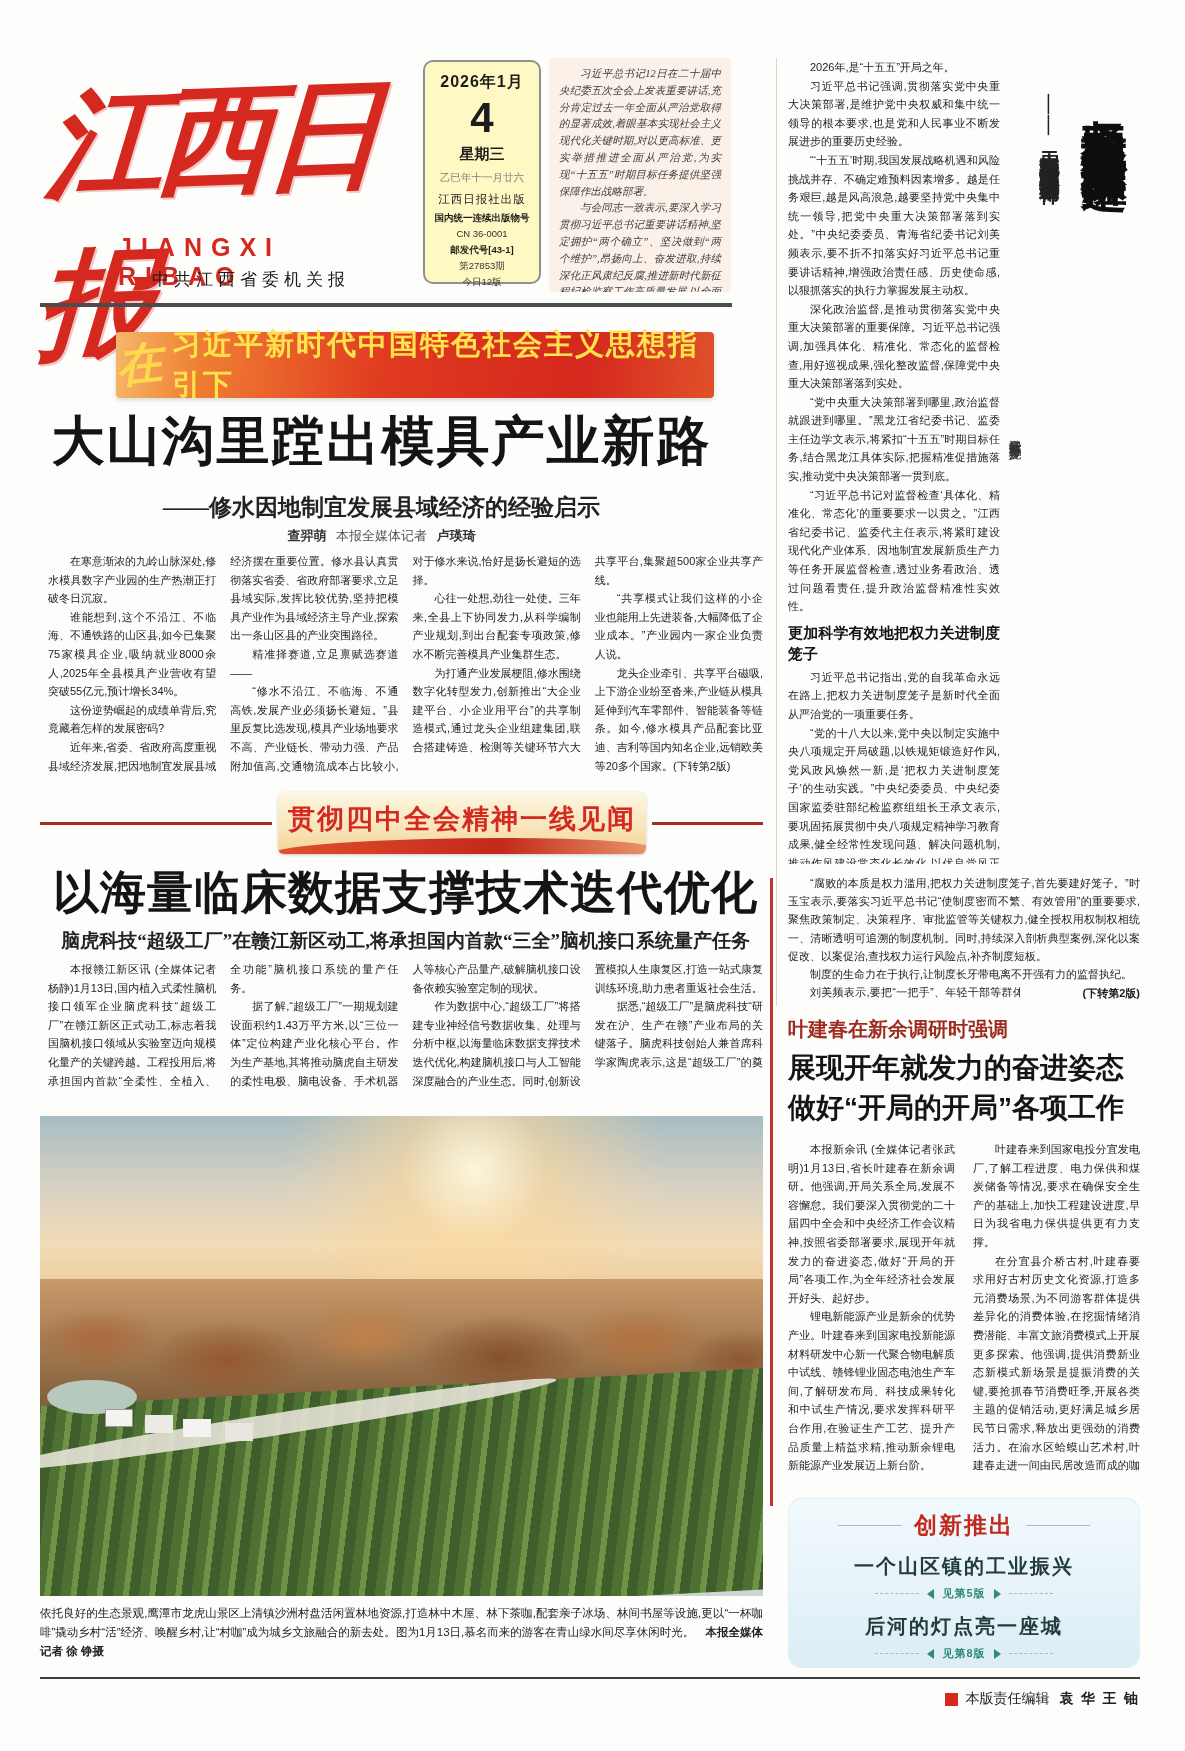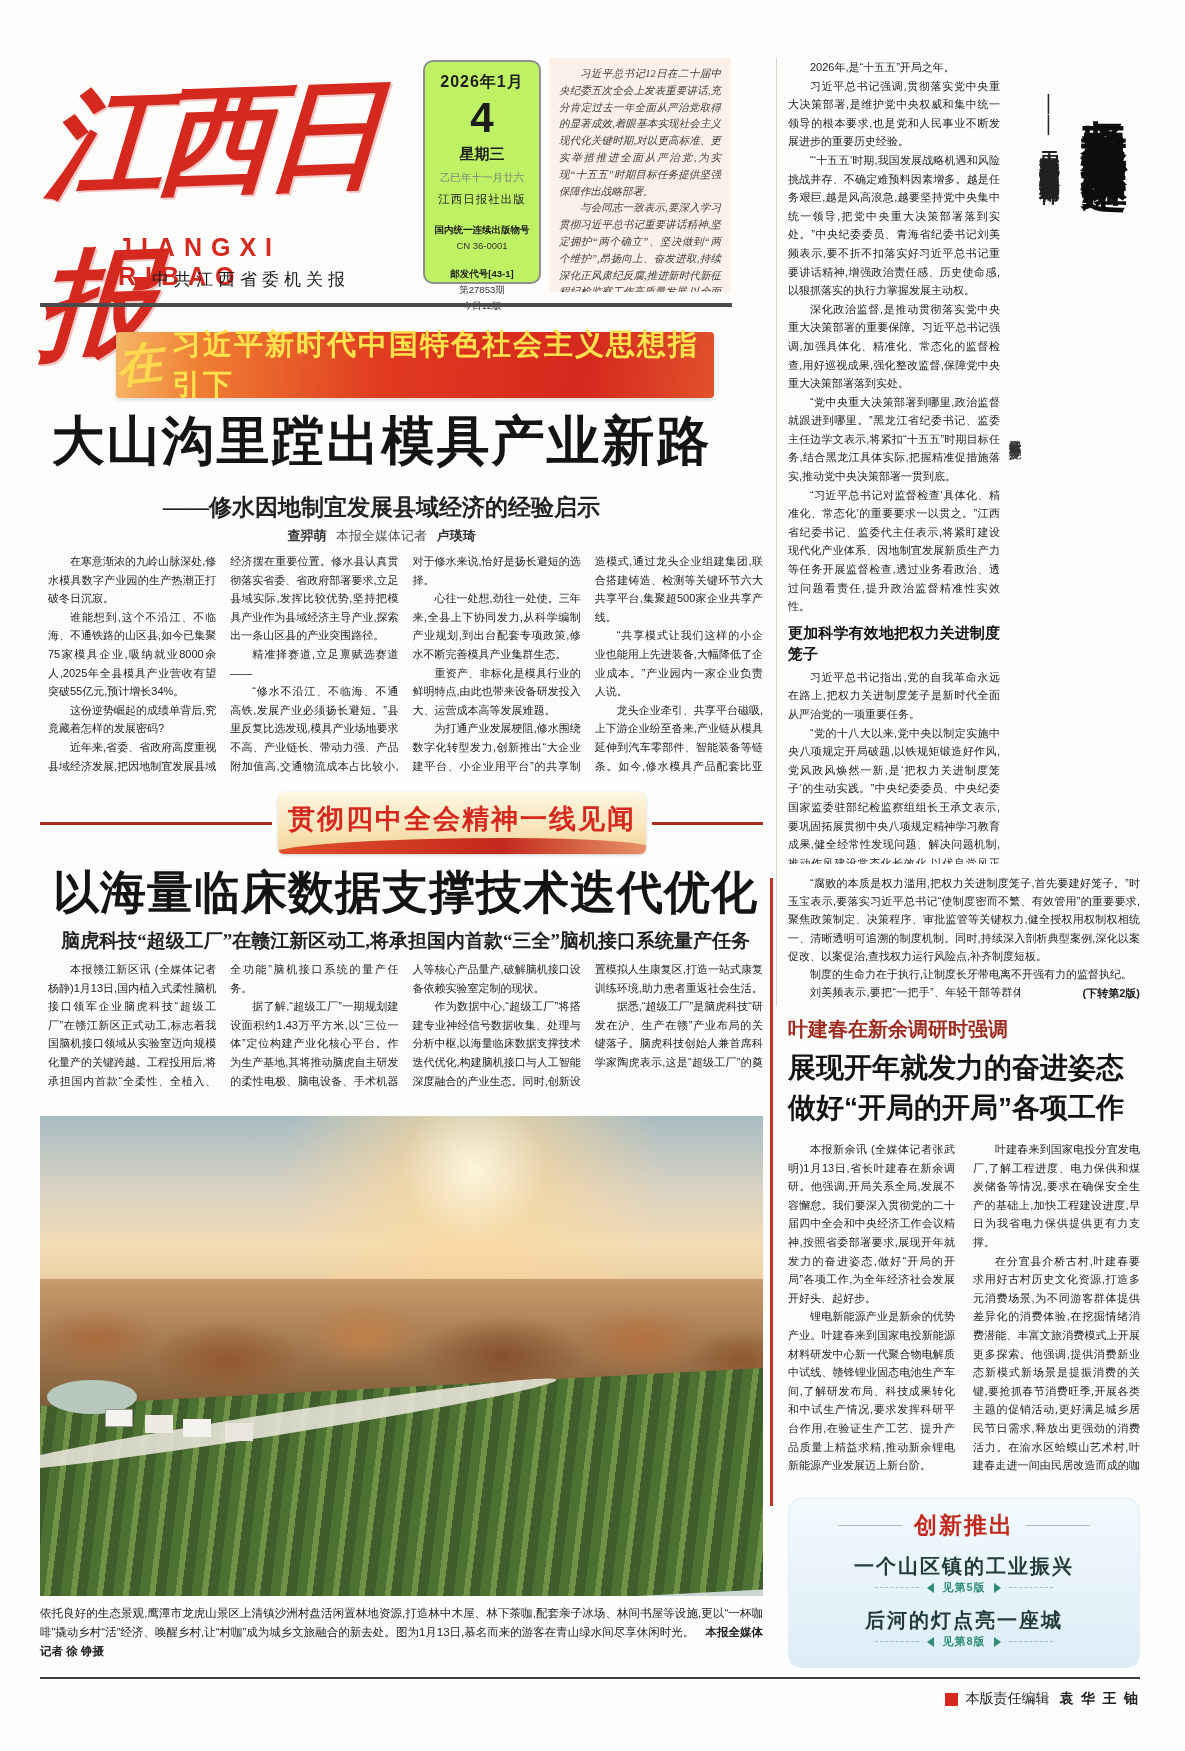--- a/index.html
+++ b/index.html
@@ -7,27 +7,27 @@
         font-family:"Liberation Sans",sans-serif;color:#1c1c1c;}
   .abs{position:absolute;}
   
   .mast-title{left:46px;top:60px;width:390px;height:175px;font-family:"Liberation Serif",serif;
       font-size:118px;font-weight:900;font-style:italic;color:#d5281e;letter-spacing:-8px;
       transform:rotate(-2deg) skewX(-5deg);line-height:160px;text-shadow:2px 2px 0 rgba(213,40,30,.25);}
   .mast-latin{left:118px;top:233px;width:300px;font-size:25px;font-weight:700;color:#d5281e;letter-spacing:9px;}
   .mast-sub{left:152px;top:268px;width:260px;font-size:17px;color:#1c1c1c;letter-spacing:5px;font-family:"Liberation Serif",serif;}
   
   .datebox{left:423px;top:60px;width:118px;height:224px;border:2px solid #8f8f8f;border-radius:10px;
-      text-align:center;padding-top:10px;box-sizing:border-box;background:#bef264;}
+      text-align:center;padding-top:10px;box-sizing:border-box;background:#fef9c3;}
   .db-ym{font-size:16px;font-weight:700;letter-spacing:1px;}
   .db-day{font-size:42px;font-weight:700;line-height:50px;}
   .db-week{font-size:15px;font-weight:700;margin-top:2px;}
   .db-lunar{font-size:10.5px;color:#7d7d7d;margin-top:7px;}
   .db-pub{font-size:11.5px;margin-top:7px;font-family:"Liberation Serif",serif;letter-spacing:1px;}
-  .db-s{font-size:9.5px;margin-top:17px;font-weight:700;}
+  .db-s{font-size:9.5px;margin-top:5px;font-weight:700;}
   .db-t{font-size:9.5px;margin-top:3px;color:#333;}
   
   .ednote{left:549px;top:58px;width:182px;height:234px;background:#fbf1e8;padding:8px 10px;box-sizing:border-box;
       font-family:"Liberation Serif",serif;font-style:italic;font-size:10.5px;line-height:16.8px;color:#3c3c3c;
       text-align:justify;overflow:hidden;}
   .ednote p{margin:0;text-indent:2em;}
   
   .top-rule{left:40px;top:303px;width:692px;height:4px;background:#4c4c4c;}
   .vdiv{left:776px;top:58px;width:1px;height:948px;background:#d9d6d0;}
   .red-vline{left:770px;top:878px;width:3px;height:628px;background:#c2342a;}
@@ -98,21 +98,21 @@
   .ye-kicker{left:788px;top:1016px;width:352px;font-size:20px;font-weight:900;font-family:"Liberation Serif",serif;color:#9e2b1f;}
   .ye-head{left:788px;top:1048px;width:352px;font-size:28px;font-weight:900;line-height:40px;color:#141414;}
   .ye-body{left:788px;top:1140px;width:352px;height:352px;column-count:2;column-gap:18px;}
   
   .guide{left:788px;top:1498px;width:352px;height:170px;border-radius:14px;
       background:linear-gradient(180deg,#f2fafd,#dcedf6);box-shadow:inset 0 0 0 1px #e3eef3;}
   .g-titlerow{display:flex;align-items:center;justify-content:center;margin-top:12px;}
   .g-line{width:64px;height:1px;background:#a9bcc6;}
   .g-title{font-size:23px;font-weight:900;font-family:"Liberation Serif",serif;color:#c3281c;margin:0 12px;letter-spacing:2px;}
   .g-item{text-align:center;font-size:20px;font-weight:700;font-family:"Liberation Serif",serif;color:#223c38;margin-top:12px;letter-spacing:2px;}
-  .g-nav{display:flex;align-items:center;justify-content:center;}
+  .g-nav{display:flex;align-items:center;justify-content:center;margin-top:6px;}
   .g-dash{width:44px;border-top:1px dashed #9ec0ba;}
   .g-arrow{width:0;height:0;border-top:5px solid transparent;border-bottom:5px solid transparent;margin:0 8px;}
   .g-arrow.left{border-right:7px solid #2e8b74;}
   .g-arrow.right{border-left:7px solid #2e8b74;}
   .g-ref{font-size:11px;color:#2e8b74;font-weight:700;letter-spacing:1px;}
   
   .editors{left:840px;top:1690px;width:300px;display:flex;align-items:center;justify-content:flex-end;
       font-size:14px;font-family:"Liberation Serif",serif;color:#222;}
   .red-sq{width:13px;height:13px;background:#d5281e;margin-right:8px;}
   .ed-label{margin-right:10px;}
@@ -163,21 +163,20 @@
     <b>卢瑛琦</b>
   </div>
   <div class="abs artbody art1">
     <p>在寒意渐浓的九岭山脉深处,修水模具数字产业园的生产热潮正打破冬日沉寂。</p>
     <p>谁能想到,这个不沿江、不临海、不通铁路的山区县,如今已集聚75家模具企业,吸纳就业8000余人,2025年全县模具产业营收有望突破55亿元,预计增长34%。</p>
     <p>这份逆势崛起的成绩单背后,究竟藏着怎样的发展密码?</p>
     <p>近年来,省委、省政府高度重视县域经济发展,把因地制宜发展县域经济摆在重要位置。修水县认真贯彻落实省委、省政府部署要求,立足县域实际,发挥比较优势,坚持把模具产业作为县域经济主导产业,探索出一条山区县的产业突围路径。</p>
     <p>精准择赛道,立足禀赋选赛道——</p>
     <p>“修水不沿江、不临海、不通高铁,发展产业必须扬长避短。”县里反复比选发现,模具产业场地要求不高、产业链长、带动力强、产品附加值高,交通物流成本占比较小,对于修水来说,恰好是扬长避短的选择。</p>
     <p>心往一处想,劲往一处使。三年来,全县上下协同发力,从科学编制产业规划,到出台配套专项政策,修水不断完善模具产业集群生态。</p>
-    <p>重资产、非标化是模具行业的鲜明特点,由此也带来设备研发投入大、运营成本高等发展难题。</p>
     <p>为打通产业发展梗阻,修水围绕数字化转型发力,创新推出“大企业建平台、小企业用平台”的共享制造模式,通过龙头企业组建集团,联合搭建铸造、检测等关键环节六大共享平台,集聚超500家企业共享产线。</p>
     <p>“共享模式让我们这样的小企业也能用上先进装备,大幅降低了企业成本。”产业园内一家企业负责人说。</p>
     <p>龙头企业牵引、共享平台磁吸,上下游企业纷至沓来,产业链从模具延伸到汽车零部件、智能装备等链条。如今,修水模具产品配套比亚迪、吉利等国内知名企业,远销欧美等20多个国家。(下转第2版)</p>
   </div>
 
   <div class="abs b2line" style="left:40px;width:232px;"></div>
   <div class="abs b2line" style="left:652px;width:111px;"></div>
   <div class="abs banner2">
     <span class="b2txt">贯彻四中全会精神一线见闻</span>
   </div>

